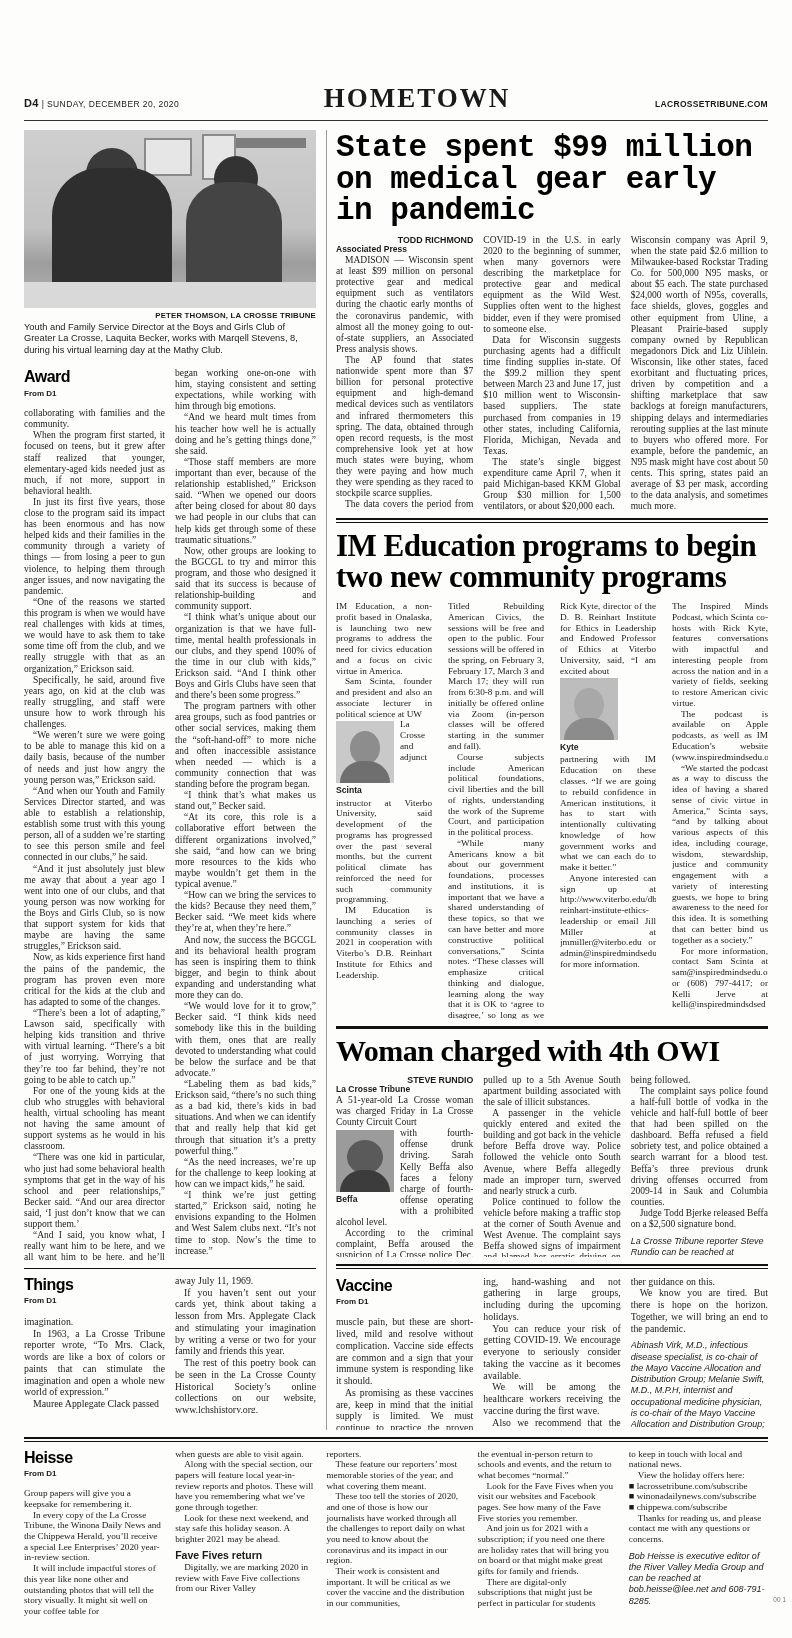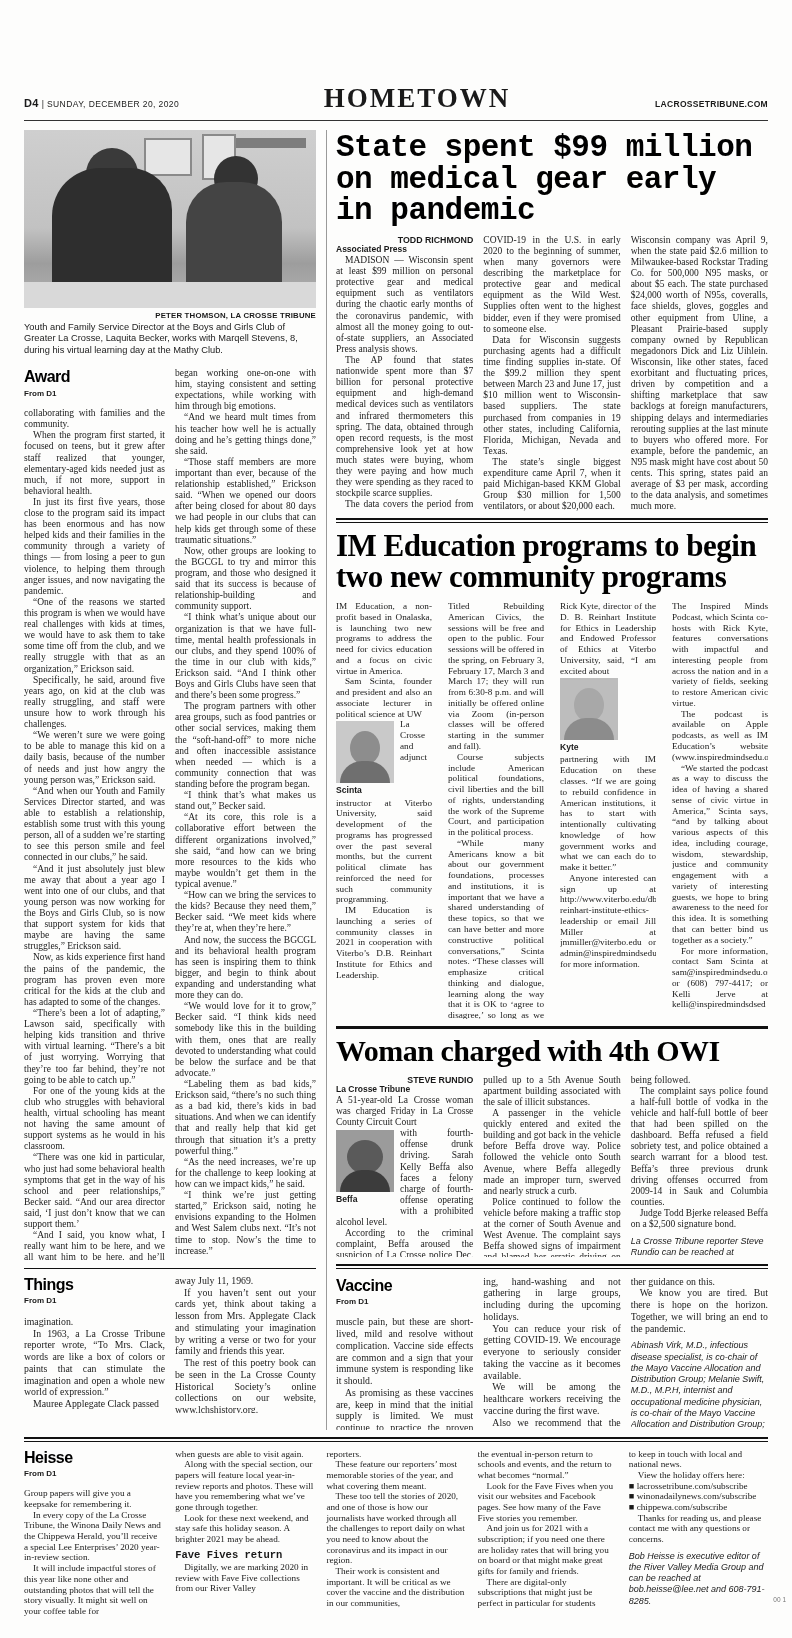--- a/index.html
+++ b/index.html
@@ -19,21 +19,21 @@
   .content{display:flex;gap:10px;margin-top:9px;}
   .left-col{width:292px;flex:none;}
   .right-col{flex:1;border-left:1px solid #9a9a9a;padding-left:9px;min-width:0;}
   
   .cols{display:flex;gap:10px;}
   .col{flex:1;min-width:0;overflow:hidden;font-family:"Liberation Serif",serif;
        font-size:9.5px;line-height:1.17;text-align:justify;hyphens:auto;}
   .col p{margin:0;}
   .para{text-indent:9px;}
   .ni{text-indent:0;}
-  .subhead{font-family:Liberation Mono, monospace;font-weight:bold;font-size:10.5px;
+  .subhead{font-family:Liberation Sans, sans-serif;font-weight:bold;font-size:10.5px;
            text-indent:0;margin:4px 0 1px !important;text-align:left;}
   .bio{font-family:"Liberation Sans",sans-serif;font-style:italic;font-size:9px;line-height:1.25;
        text-indent:0;margin-top:6px !important;text-align:left;}
   
   .headline{font-family:"Liberation Serif",serif;font-weight:bold;color:#000;
             line-height:1.02;letter-spacing:-.5px;margin:2px 0 8px;}
   .hl-state{font-size:31px;font-family:Liberation Mono, monospace;}
   .hl-im{font-size:31px;margin-top:4px;}
   .hl-owi{font-size:30px;}
   .sechead{font-family:Liberation Sans, sans-serif;font-weight:bold;font-size:16px;

